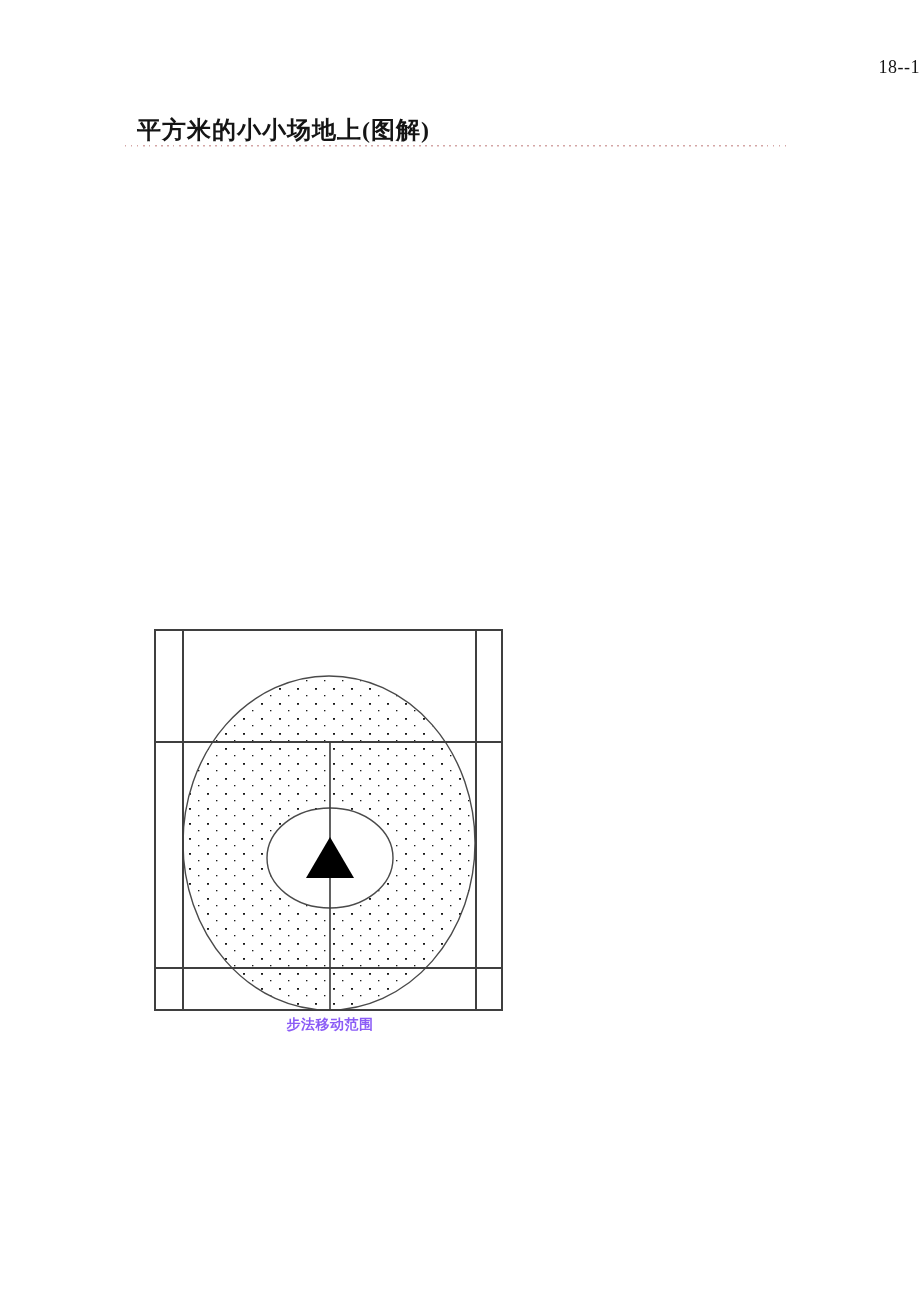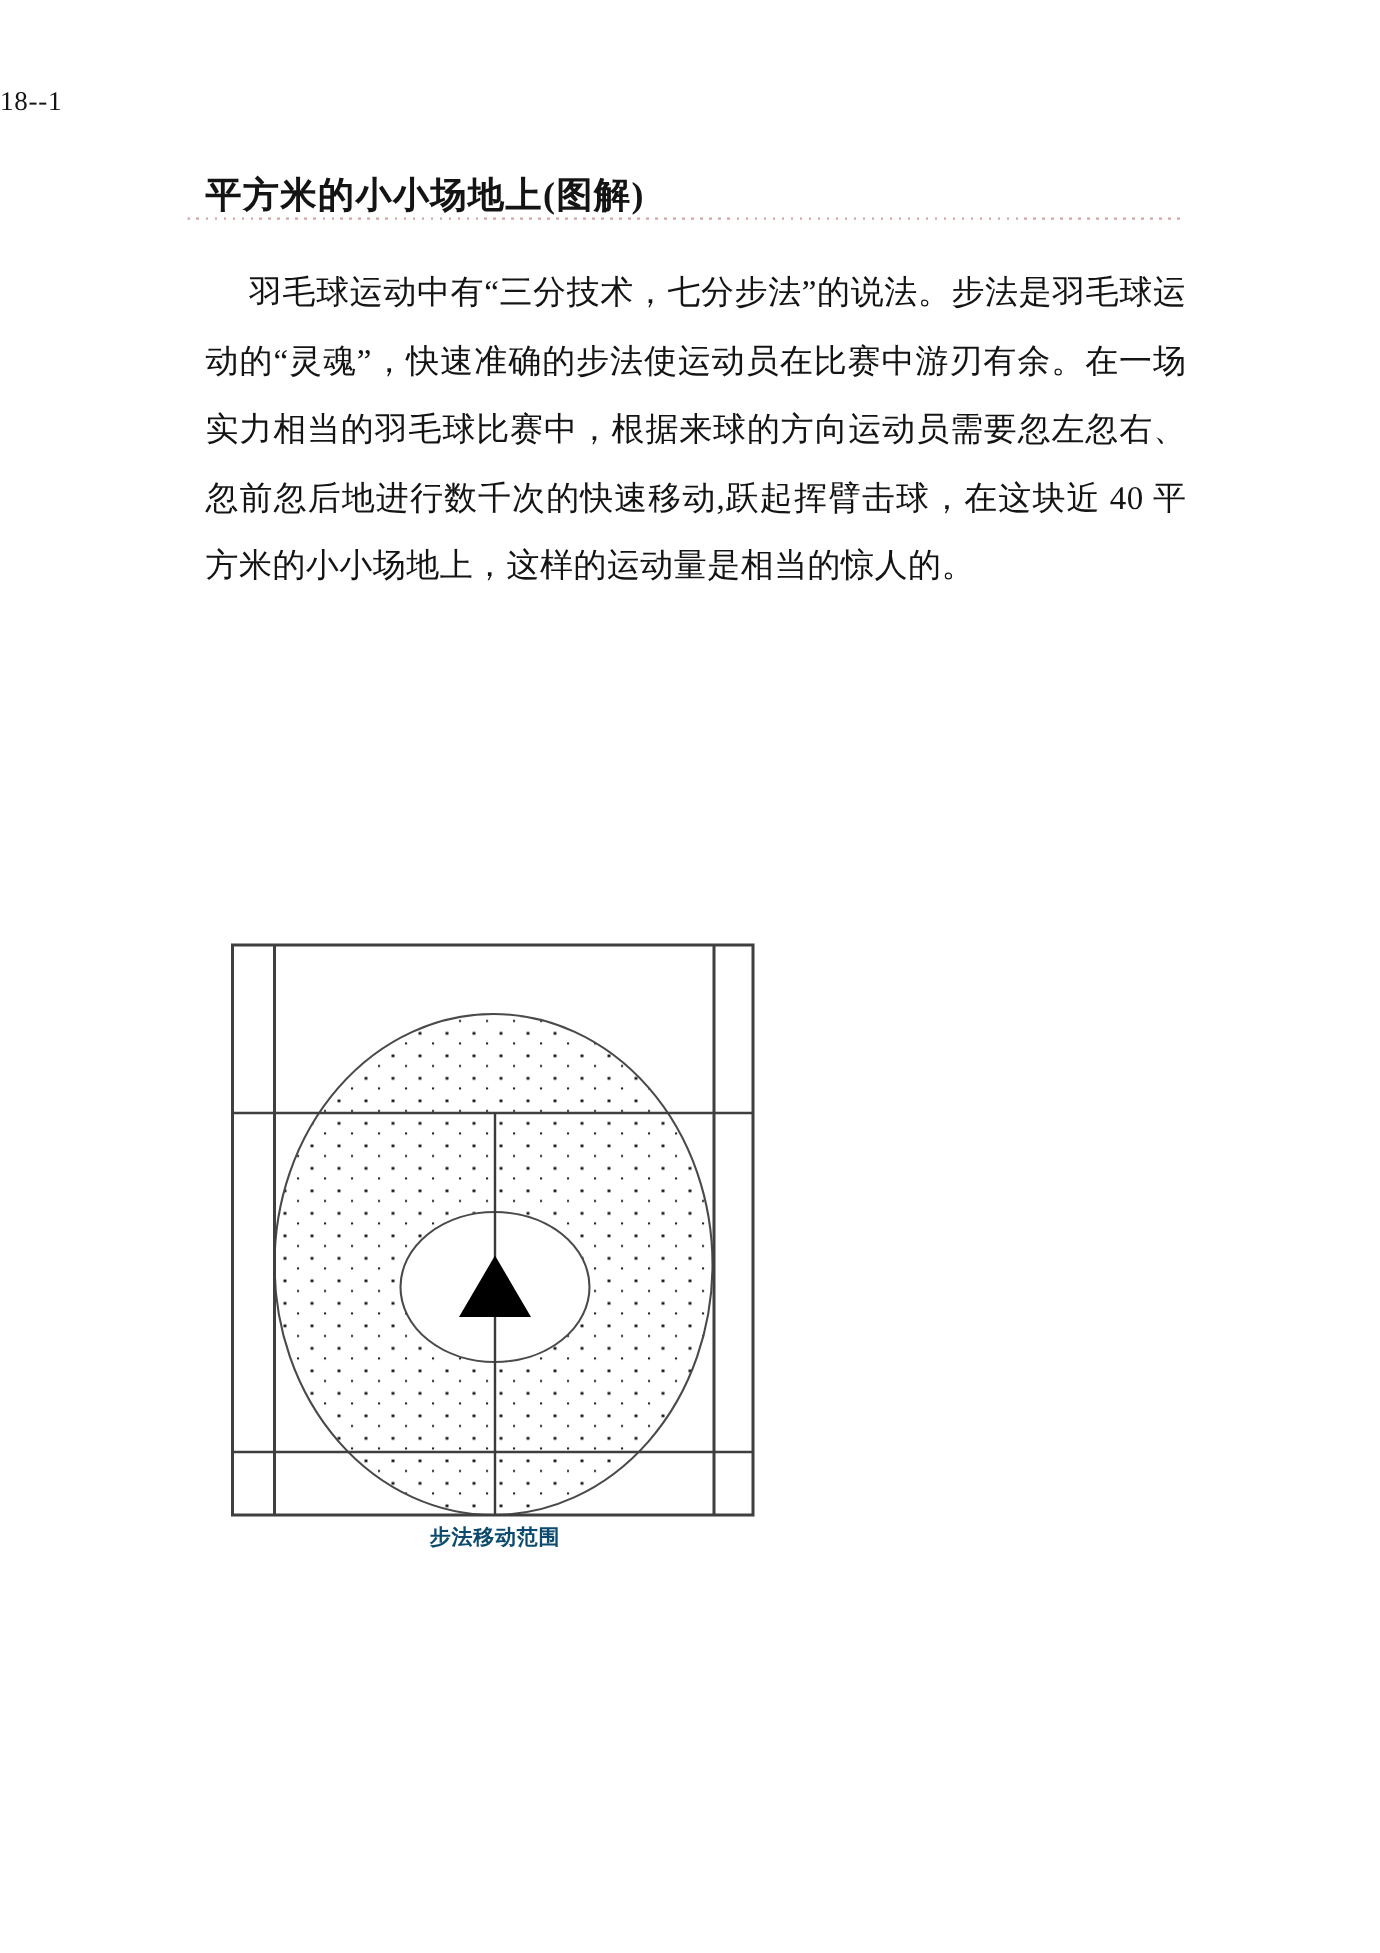--- a/index.html
+++ b/index.html
@@ -13,21 +13,21 @@
     position: relative;
     overflow: hidden;
     font-family: "Liberation Serif", "DejaVu Serif", serif;
     color: #141414;
   }
   .page-number {
     position: absolute;
     top: 57px;
     left: 0;
     width: 920px;
-    text-align: left;
+    text-align: right;
     font-size: 18px;
     letter-spacing: 0.5px;
   }
   .doc-title {
     position: absolute;
     top: 98px;
     left: 137px;
     font-size: 24px;
     font-weight: bold;
     letter-spacing: 1px;
@@ -70,35 +70,34 @@
   }
   .figure-caption {
     position: absolute;
     top: 1016px;
     left: 150px;
     width: 360px;
     text-align: center;
     font-family: Liberation Mono, monospace;
     font-size: 14px;
     font-weight: bold;
-    color: #0c4a6e;
+    color: #8b5cf6;
     letter-spacing: 0.5px;
   }
 </style>
 </head>
 <body>
 
 <div class="page-number">18--1</div>
 
 <h1 class="doc-title">平方米的小小场地上(图解)</h1>
 
 <div class="title-divider"></div>
 
 <div class="doc-body">
-  <p>羽毛球运动中有“三分技术，七分步法”的说法。步法是羽毛球运动的“灵魂”，快速准确的步法使运动员在比赛中游刃有余。在一场实力相当的羽毛球比赛中，根据来球的方向运动员需要忽左忽右、忽前忽后地进行数千次的快速移动,跃起挥臂击球，在这块近 40 平方米的小小场地上，这样的运动量是相当的惊人的。</p>
 </div>
 
 <div class="figure-wrap">
   <svg width="360" height="390" viewBox="0 0 360 390" xmlns="http://www.w3.org/2000/svg">
     <defs>
       <pattern id="dotPattern" x="0" y="0" width="18" height="15" patternUnits="userSpaceOnUse">
         <rect x="3" y="3" width="2" height="1.8" fill="#1a1a1a"></rect>
         <rect x="12" y="10" width="1.4" height="1.3" fill="#1a1a1a"></rect>
       </pattern>
     </defs>

